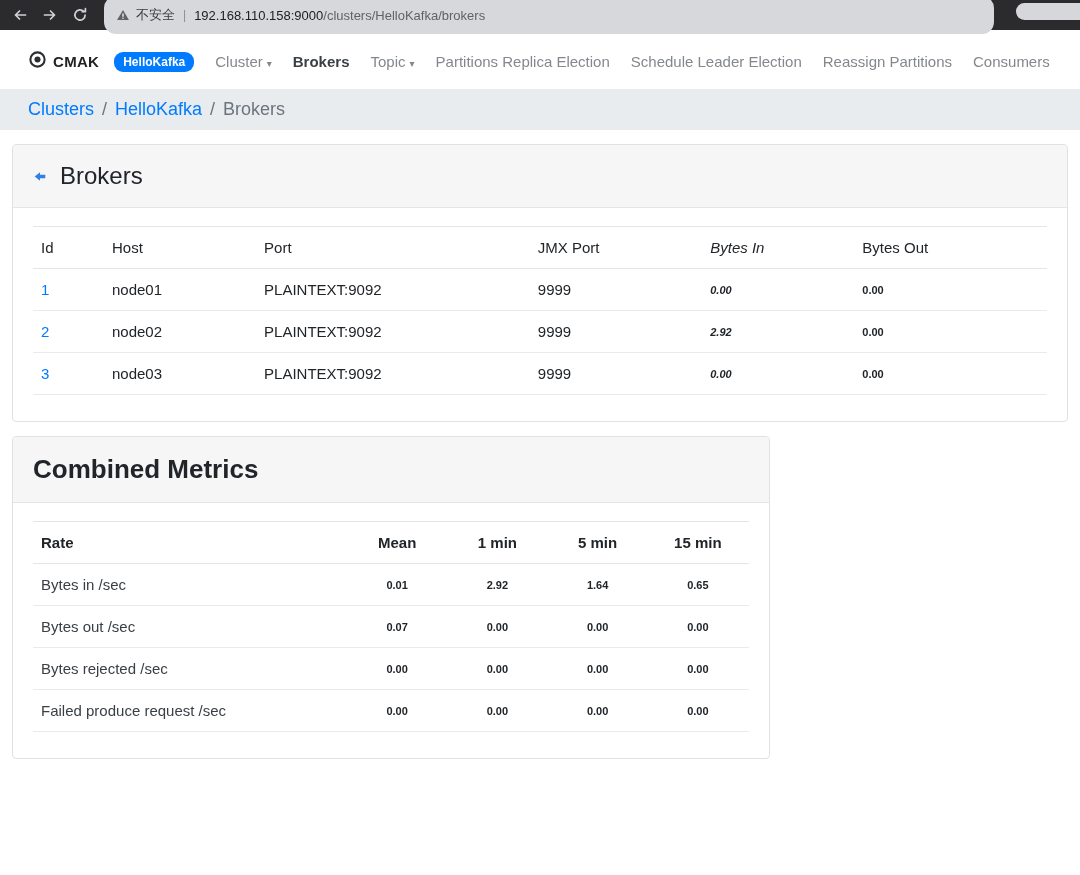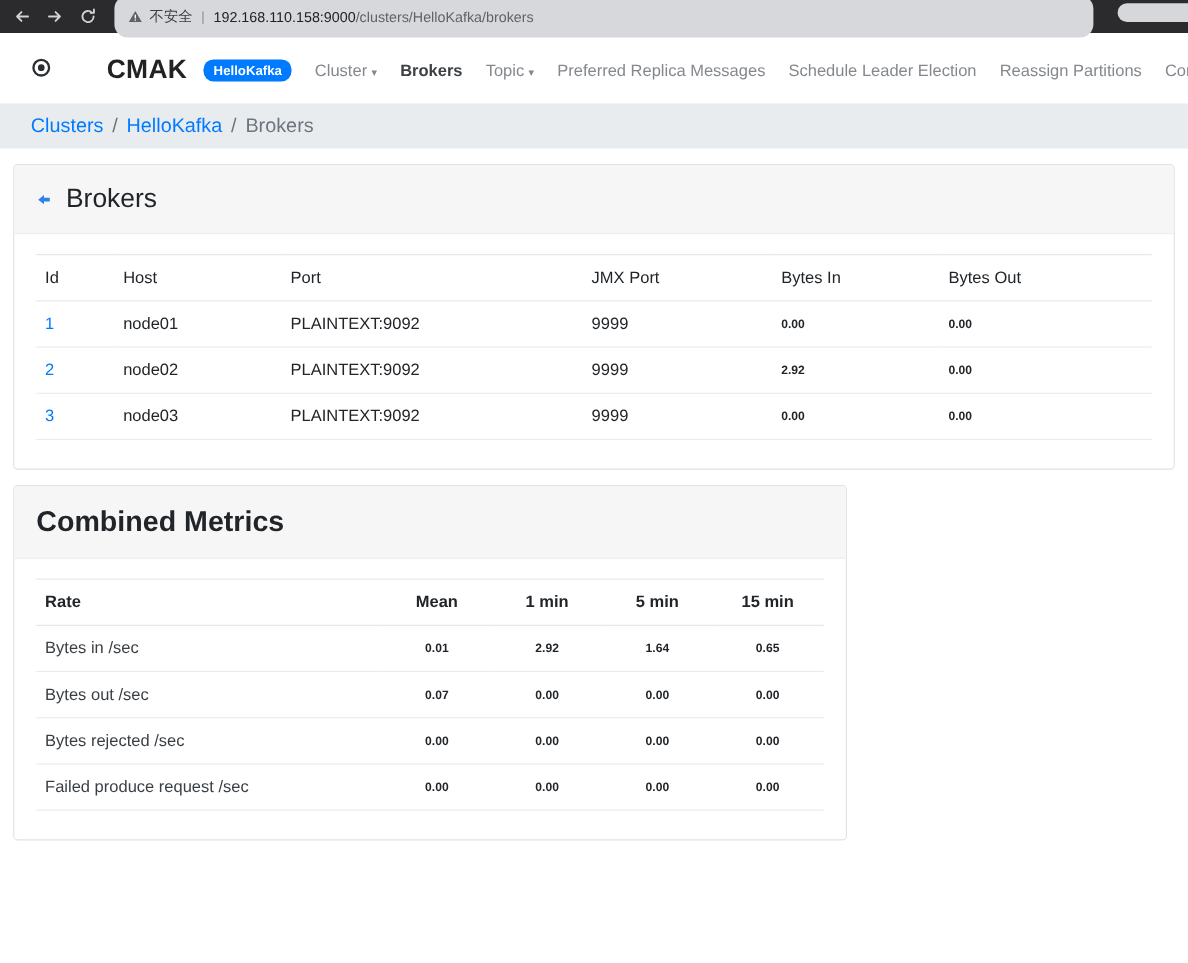--- a/index.html
+++ b/index.html
@@ -17,21 +17,21 @@
   .omnibox .sec-label { color: #3c4043; margin-left: 6px; }
   .omnibox .sep { color: #8a8d91; margin: 0 8px; font-size: 12px; }
   .url-domain { color: #202124; }
   .url-path { color: #5f6368; }
   .corner-pill { position: absolute; right: -10px; top: 3px; width: 74px; height: 17px;
     background: #e8eaed; border-radius: 9px; opacity: .9; }
 
   
   .navbar { display: flex; align-items: center; gap: 21px; padding: 20px 28px 16px 28px; background: #fff; }
   .brand { display: flex; align-items: center; gap: 6px; text-decoration: none; color: #222; cursor: pointer; }
-  .brand-text { font-size: 24px; font-weight: 600; letter-spacing: .3px; margin-left: 44px; }
+  .brand-text { font-size: 15px; font-weight: 600; letter-spacing: .3px; }
   .badge { background: #007bff; color: #fff; font-size: 12px; font-weight: 700;
     padding: 3px 9px; border-radius: 9px; text-decoration: none; cursor: pointer; margin-left: -6px; }
   .nav-link { color: #84888d; font-size: 15px; text-decoration: none; cursor: pointer; white-space: nowrap; }
   .nav-link.active { color: #3c4045; font-weight: 700; }
   .caret { font-size: 10px; margin-left: 4px; color: #84888d; }
 
   
   .breadcrumb { background: #e9ecef; padding: 10px 28px; font-size: 18px;
     display: flex; align-items: center; gap: 8px; }
   .bc-link { color: #007bff; text-decoration: none; cursor: pointer; }
@@ -48,21 +48,21 @@
   .card-body { padding: 18px 20px 26px 20px; }
   .hdr-back { display: flex; align-items: center; cursor: pointer; }
 
   
   table { width: 100%; border-collapse: collapse; }
   th, td { text-align: left; padding: 12px 10px 12px 8px; font-size: 15px; }
   thead th { border-top: 1px solid #e3e6e8; border-bottom: 1px solid #e3e6e8; }
   tbody td { border-bottom: 1px solid #e8eaec; }
   .btable thead th { font-weight: 400; color: #212529; }
   .btable .c-id { width: 7%; } .btable .c-host { width: 15%; } .btable .c-port { width: 27%; }
-  .btable .c-jmx { width: 17%; } .btable .c-bin { width: 15%; } .btable .c-bout { width: 19%; }
+  .btable .c-jmx { width: 17%; } .btable .c-bin { width: 15%; font-style: italic; } .btable .c-bout { width: 19%; }
   .btable a { color: #007bff; text-decoration: none; cursor: pointer; }
   .num { font-size: 11px; font-weight: 700; color: #212529; }
   .mtable thead th { font-weight: 700; color: #212529; }
   .mtable .c-rate { width: 44%; }
   .mtable .c-val { width: 14%; text-align: center; }
   .mtable td.rate { color: #3a3f44; }
   .mtable td.c-val { text-align: center; }
 </style>
 </head>
 <body>
@@ -105,21 +105,21 @@
           <circle cx="10" cy="10" r="7.5" fill="none" stroke="#2b2f33" stroke-width="2.2"></circle>
           <circle cx="10" cy="10" r="3.2" fill="#2b2f33"></circle>
         </svg>
     </span>
     <span class="brand-text">CMAK</span>
   </a>
   <a class="badge">HelloKafka</a>
   <a class="nav-link"><span>Cluster</span><span class="caret">▾</span></a>
   <a class="nav-link active">Brokers</a>
   <a class="nav-link"><span>Topic</span><span class="caret">▾</span></a>
-  <a class="nav-link">Preferred Replica Messages</a>
+  <a class="nav-link">Partitions Replica Election</a>
   <a class="nav-link">Schedule Leader Election</a>
   <a class="nav-link">Reassign Partitions</a>
   <a class="nav-link">Consumers</a>
 </nav>
 
 <div class="breadcrumb">
   <a class="bc-link">Clusters</a>
   <span class="bc-sep">/</span>
   <a class="bc-link">HelloKafka</a>
   <span class="bc-sep">/</span>

